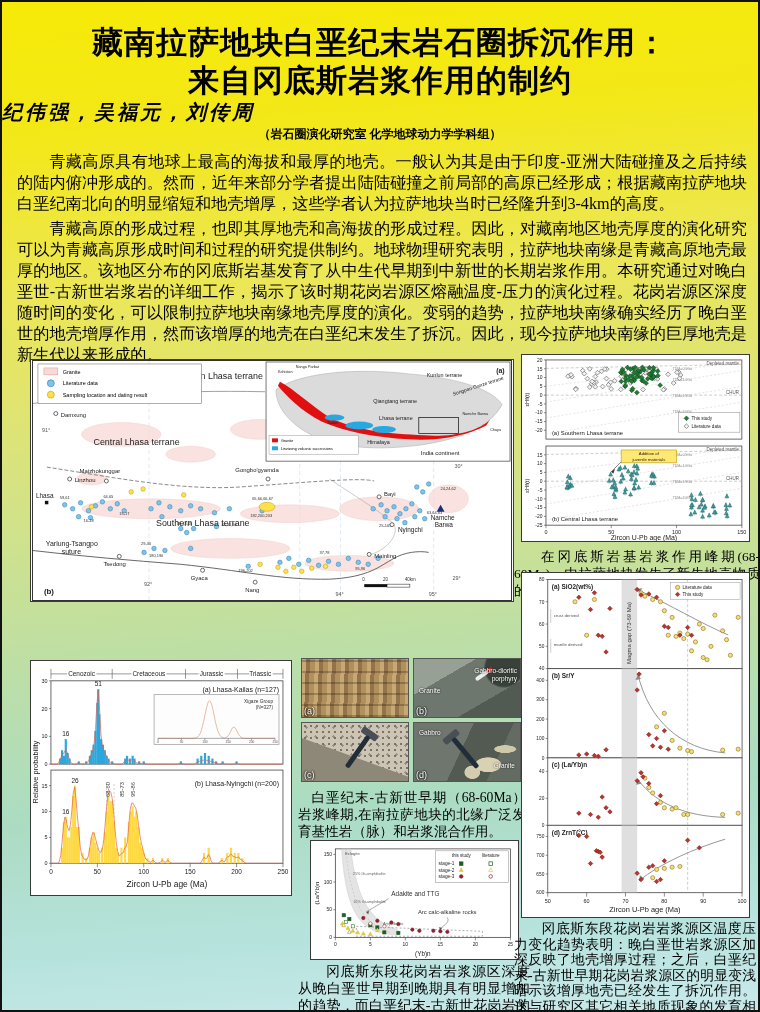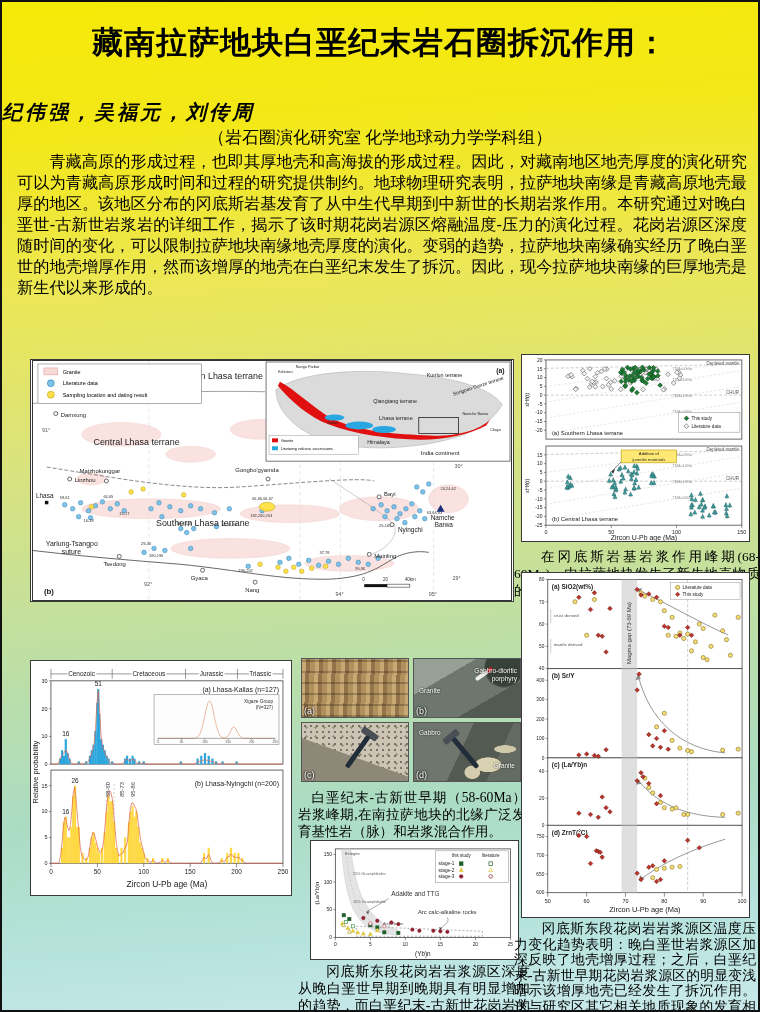--- a/index.html
+++ b/index.html
@@ -4,21 +4,21 @@
 <style>
   html,body{margin:0;padding:0;background:#888;}
   .poster{position:relative;width:760px;height:1012px;overflow:hidden;
     border:2px solid #111;box-sizing:border-box;
     background:linear-gradient(176deg,#f6ea07 0%,#f3e818 13%,#ece757 28%,#d9e37e 44%,#bedfa4 62%,#abdcc3 78%,#b7e3de 91%,#c9e9ea 100%);
     font-family:"Liberation Serif","DejaVu Serif",serif;color:#000;}
   .ttl{position:absolute;left:0;right:0;text-align:center;font-family:"Liberation Sans","DejaVu Sans",sans-serif;
     font-weight:700;font-size:31px;letter-spacing:1px;}
   .authors{position:absolute;left:0;right:0;top:97px;text-align:left;font-weight:700;font-style:italic;
     font-size:20px;letter-spacing:3px;}
-  .affil{position:absolute;left:0;right:0;top:124px;text-align:center;font-weight:400;font-size:17px;}
+  .affil{position:absolute;left:0;right:0;top:124px;text-align:center;font-weight:700;font-size:12px;}
   .intro{position:absolute;left:15px;width:730px;top:150px;font-size:16.2px;line-height:21px;text-align:justify;}
   .intro p{margin:0 0 4px 0;text-indent:2em;}
   .caption{position:absolute;font-size:14px;line-height:16.8px;text-align:justify;text-indent:2em;}
   .fig{position:absolute;background:#fff;border:1px solid #3a3a3a;box-sizing:border-box;}
   .fig svg{display:block;width:100%;height:100%;}
   .photos{position:absolute;left:299px;top:656px;width:222px;height:126px;}
   .photo{position:absolute;width:108px;height:60px;border:1px solid #555;box-sizing:border-box;overflow:hidden;}
   .photo .plabel{position:absolute;left:2px;bottom:1px;color:#fff;font-size:9px;font-family:"Liberation Sans",sans-serif;
     text-shadow:0 0 2px #000,0 0 2px #000;}
   .photo .ann{position:absolute;color:#fff;font-size:6.5px;font-family:"Liberation Sans",sans-serif;
@@ -44,24 +44,26 @@
   .hammer{position:absolute;}
   .h-head{width:18px;height:7px;background:#4a4f55;border-radius:2px;}
   .h-handle{width:5px;height:38px;background:#222d3a;margin:-1px auto 0;border-radius:2px;}
 </style>
 </head>
 <body>
 
 <div class="poster">
 
   <div class="ttl" style="top:20px">藏南拉萨地块白垩纪末岩石圈拆沉作用：</div>
+  <div class="ttl" style="top:58px">来自冈底斯岩浆作用的制约</div>
   <div class="authors">纪伟强，吴福元，刘传周</div>
   <div class="affil">（岩石圈演化研究室  化学地球动力学学科组）</div>
 
   <div class="intro">
+    <p>青藏高原具有地球上最高的海拔和最厚的地壳。一般认为其是由于印度-亚洲大陆碰撞及之后持续的陆内俯冲形成的。然而，近年来部分学者提出陆陆碰撞之前局部的高原已经形成；根据藏南拉萨地块白垩纪南北向的明显缩短和地壳增厚，这些学者认为拉萨地块当时已经隆升到3-4km的高度。</p>
     <p>青藏高原的形成过程，也即其厚地壳和高海拔的形成过程。因此，对藏南地区地壳厚度的演化研究可以为青藏高原形成时间和过程的研究提供制约。地球物理研究表明，拉萨地块南缘是青藏高原地壳最厚的地区。该地区分布的冈底斯岩基发育了从中生代早期到中新世的长期岩浆作用。本研究通过对晚白垩世-古新世岩浆岩的详细工作，揭示了该时期花岗岩源区熔融温度-压力的演化过程。花岗岩源区深度随时间的变化，可以限制拉萨地块南缘地壳厚度的演化。变弱的趋势，拉萨地块南缘确实经历了晚白垩世的地壳增厚作用，然而该增厚的地壳在白垩纪末发生了拆沉。因此，现今拉萨地块南缘的巨厚地壳是新生代以来形成的。</p>
   </div>
 
   <div class="fig" style="left:28px;top:357px;width:484px;height:243px">
     <svg viewBox="0 0 484 243">
 
       <g stroke="#bcd4e8" stroke-width="0.5" stroke-dasharray="4,3">
         <line x1="118" y1="0" x2="118" y2="243"></line>
           <line x1="270" y1="0" x2="270" y2="243"></line>
         <line x1="311" y1="102" x2="311" y2="243"></line>
@@ -824,21 +826,21 @@
     <div class="photo ph-d">
       <div class="hammer" style="left:40px;top:6px;transform:rotate(-40deg)">
         <div class="h-head"></div>
           <div class="h-handle"></div>
       </div>
       <span class="ann" style="left:5px;top:6px">Gabbro</span>
       <span class="ann" style="right:5px;bottom:12px">Granite</span>
       <span class="plabel">(d)</span>
     </div>
   </div>
-  <div class="caption" style="left:296px;top:788px;width:228px;font-size:13.6px;text-indent:1em">白垩纪末-古新世早期（58-60Ma）岩浆峰期,在南拉萨地块的北缘广泛发育基性岩（脉）和岩浆混合作用。</div>
+  <div class="caption" style="left:296px;top:788px;width:228px;font-size:13.6px;text-indent:1em">白垩纪末-古新世早期（68-60Ma）岩浆峰期,在南拉萨地块的北缘广泛发育基性岩（脉）和岩浆混合作用。</div>
 
   <div class="fig" style="left:308px;top:838px;width:209px;height:120px">
     <svg id="layb-svg" viewBox="0 0 209 120">
         <rect x="24" y="8" width="178" height="90" fill="#fff" stroke="#444" stroke-width="0.8"></rect>
         <path d="M 30.408 8 L 39.664 8 C 45.36 58.625, 59.6 82.25, 88.08 90.6875 L 88.08 95.75 C 52.480000000000004 93.5, 35.391999999999996 81.125, 30.408 8 Z" fill="#dcdcdc" opacity="0.75" stroke="#b5b5b5" stroke-width="0.5"></path>
         <path d="M 34.68 8 C 39.664 64.25, 52.480000000000004 83.9375, 80.96000000000001 93.5" fill="none" stroke="#aaa" stroke-width="0.4" stroke-dasharray="2,2"></path>
         <polygon points="45.36,86.75 173.51999999999998,91.8125 173.51999999999998,96.875 45.36,96.875" fill="none" stroke="#777" stroke-width="0.6" stroke-dasharray="2,2"></polygon>
         <text x="33.832" y="14" font-size="4.2" fill="#555" font-family="Liberation Sans,DejaVu Sans,sans-serif">Eclogite</text>
         <text x="41.816" y="35.00000000000001" font-size="3.8" fill="#666" font-family="Liberation Sans,DejaVu Sans,sans-serif">25% Gt-amphibolite</text>
         <text x="42.24" y="63.125" font-size="3.8" fill="#666" font-family="Liberation Sans,DejaVu Sans,sans-serif">10% Gt-amphibolite</text>

